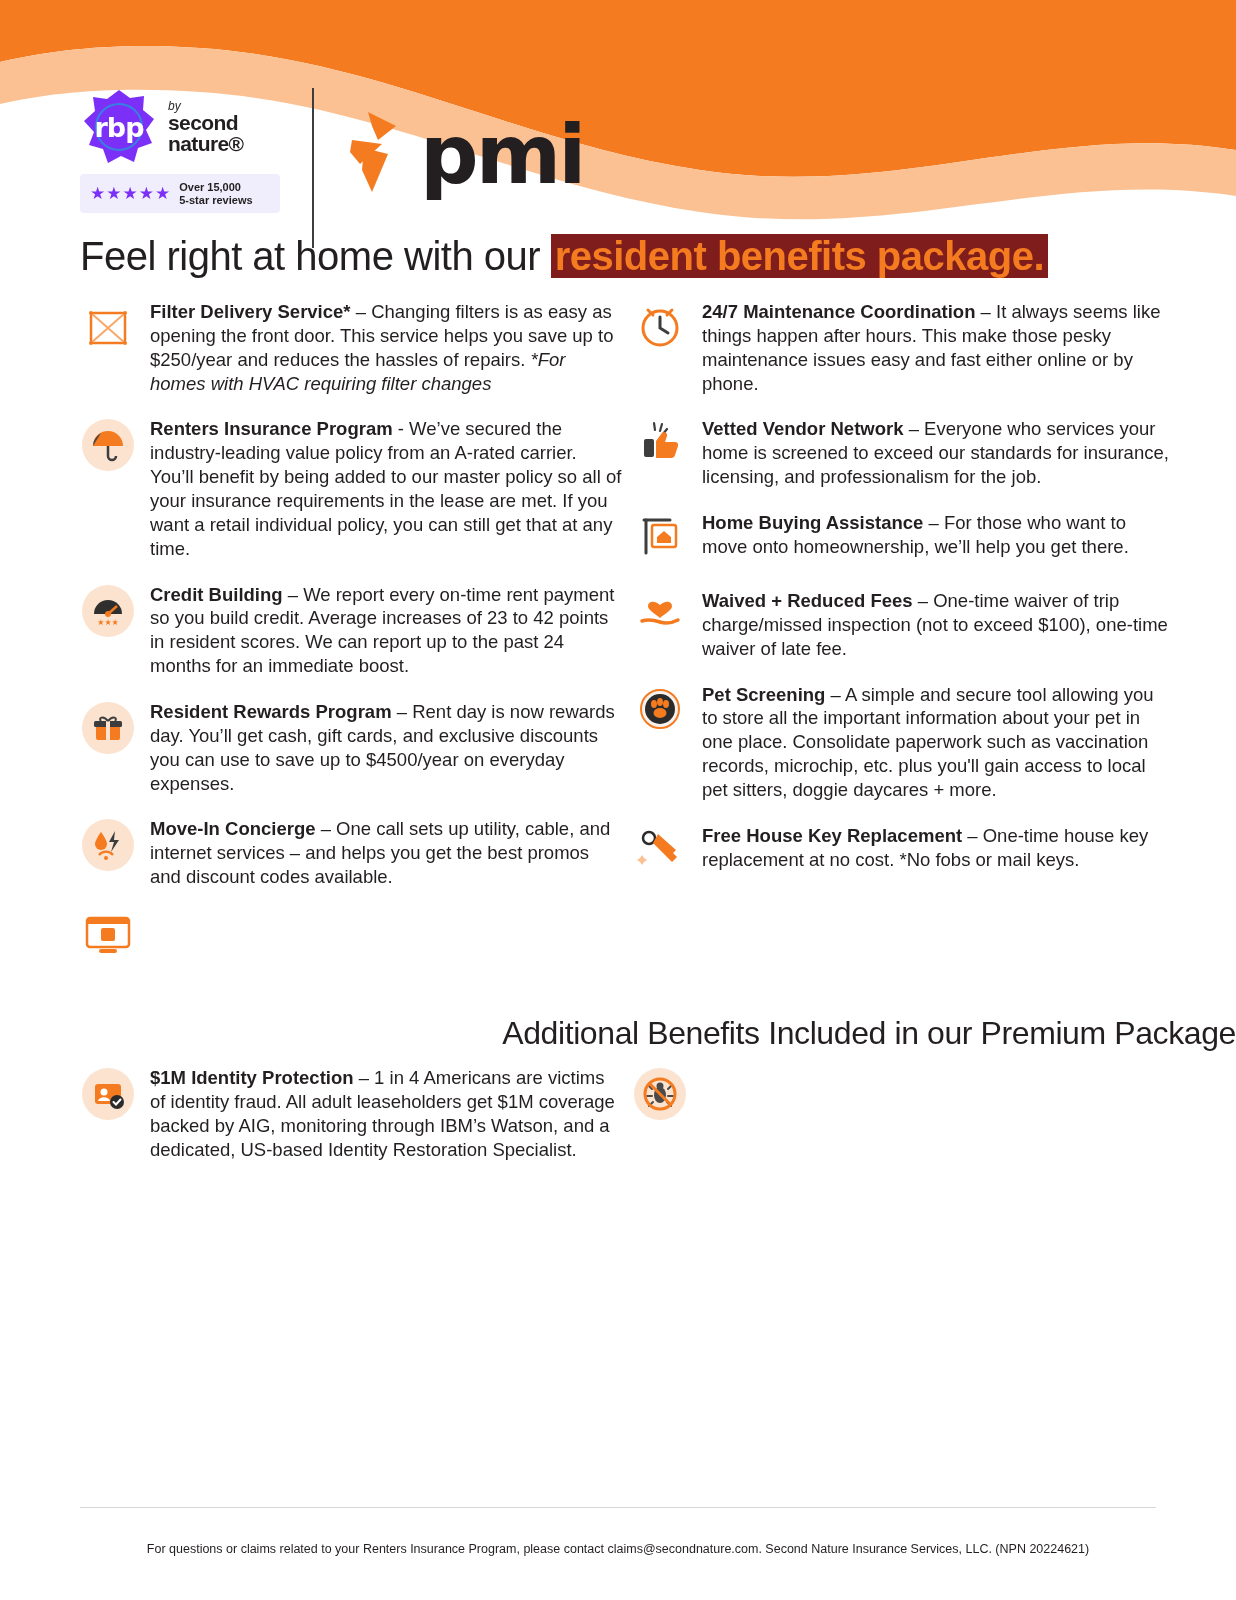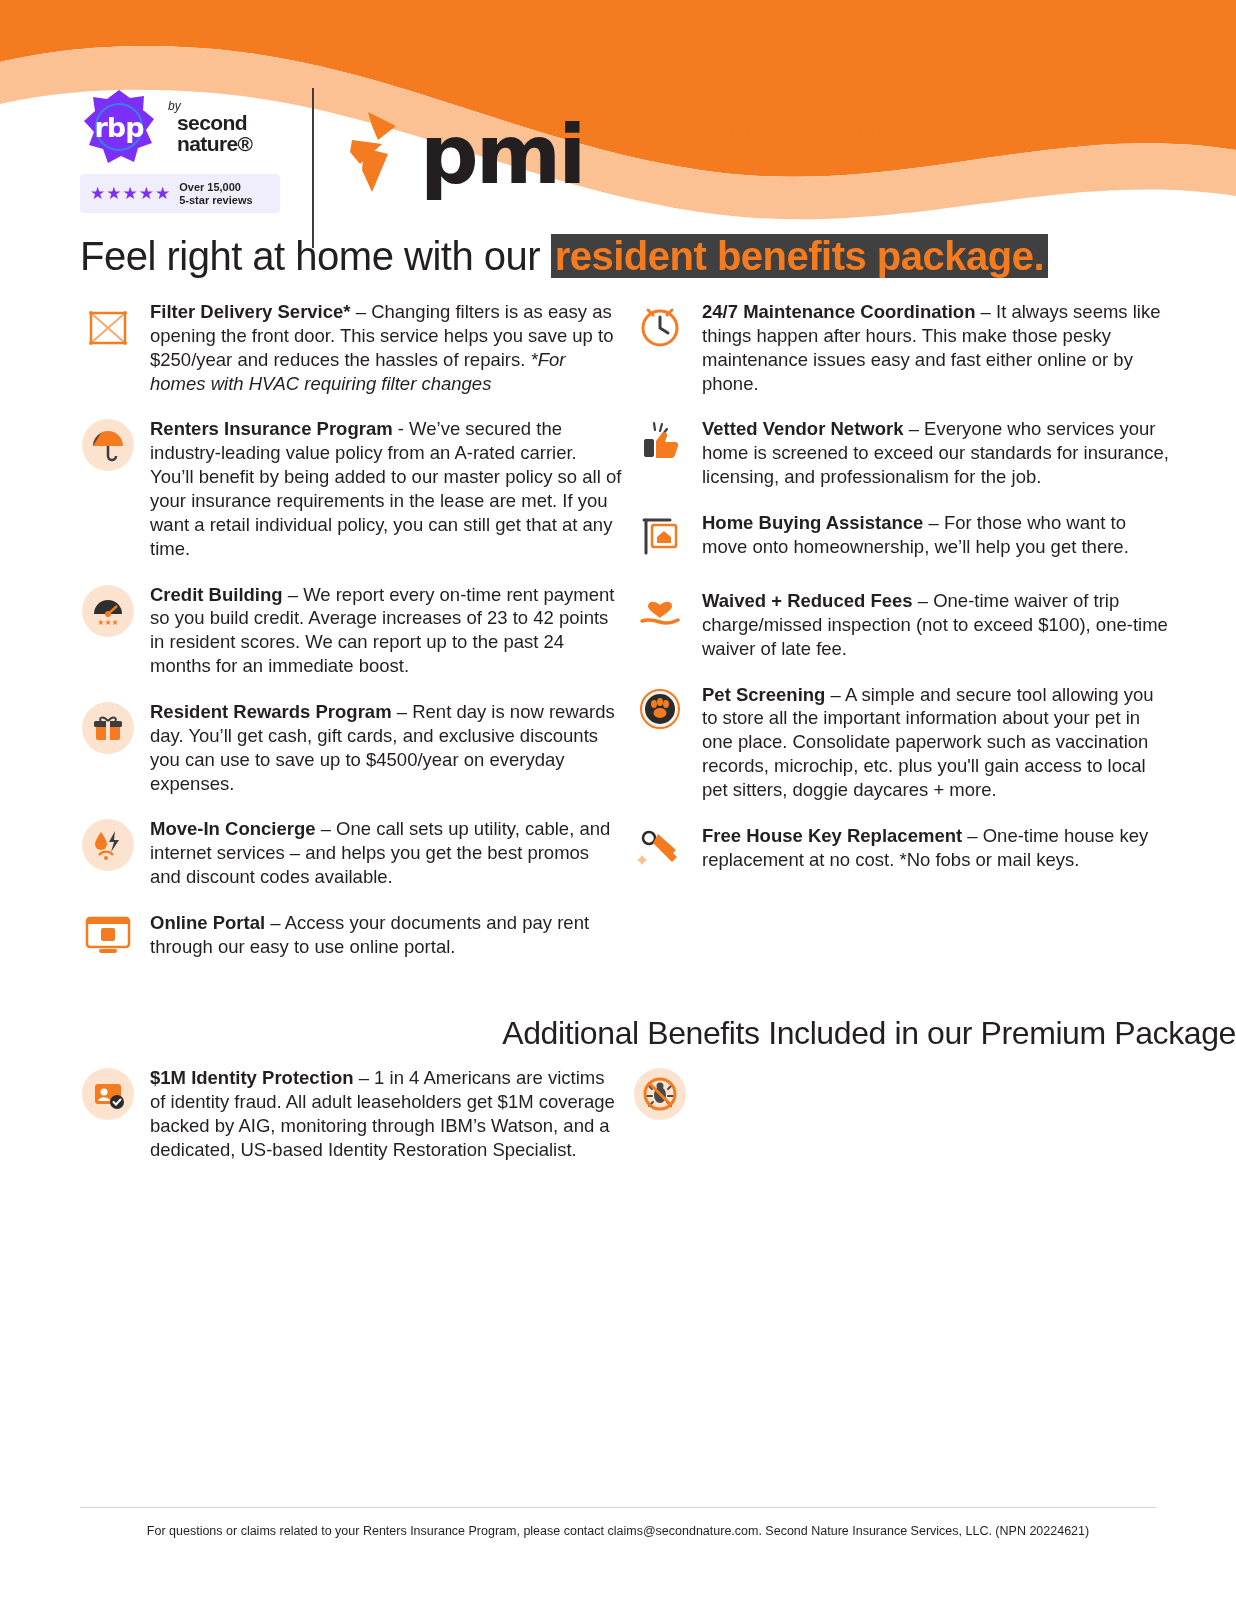--- a/index.html
+++ b/index.html
@@ -73,21 +73,20 @@
     font-size: 12px;
     color: #2b2b2b;
     font-style: italic;
   }
   .by-second .sn {
     font-size: 21px;
     font-weight: bold;
     color: #231f20;
     letter-spacing: -0.6px;
     line-height: 1.02;
-    margin-left: 9px;
   }
   .stars-box {
     margin-top: 8px;
     background: #f0eefc;
     border-radius: 4px;
     padding: 7px 10px;
     display: flex;
     align-items: center;
     gap: 8px;
     width: 200px;
@@ -143,21 +142,21 @@
     margin: 34px 0 0 80px;
     font-size: 40px;
     line-height: 1.1;
     font-weight: normal;
     color: #231f20;
     letter-spacing: -0.5px;
   }
   .headline .hl {
     color: #f47b20;
     font-weight: bold;
-    background: #404040;
+    background: #7f1d1d;
     padding: 0 4px;
   }
 
   
   .columns {
     position: relative;
     z-index: 2;
     display: flex;
     margin: 22px 0 0 0;
     padding: 0 62px 0 80px;
@@ -208,21 +207,21 @@
     position: absolute;
     left: 80px;
     right: 80px;
     bottom: 92px;
     height: 1px;
     background: #d6d6d6;
   }
   .footer {
     position: absolute;
     left: 0; right: 0;
-    bottom: 62px;
+    bottom: 44px;
     text-align: center;
     font-size: 12.5px;
     color: #231f20;
   }
 
   
   .circ {
     width: 52px; height: 52px;
     border-radius: 50%;
     background: #fbe3d0;
@@ -375,23 +374,20 @@
 
     <div class="item">
       <div class="item-icon">
         <svg width="50" height="46" viewBox="0 0 50 46" xmlns="http://www.w3.org/2000/svg" aria-hidden="true">
           <rect x="4" y="5" width="42" height="29" rx="3" fill="#fff" stroke="#f47b20" stroke-width="2.5"></rect>
           <rect x="4" y="5" width="42" height="6" fill="#f47b20"></rect>
           <rect x="18" y="15" width="14" height="13" rx="2" fill="#f47b20"></rect>
           <rect x="16" y="36" width="18" height="4" rx="2" fill="#f47b20"></rect>
         </svg>
       </div>
-      <div class="item-body">
-        <b>Online Portal</b><span> – </span><span>Access your documents and pay rent through our easy to use online portal.</span>
-      </div>
     </div>
 
   </div>
 
   <div class="col right">
 
     <div class="item">
       <div class="item-icon">
         <svg width="48" height="48" viewBox="0 0 48 48" xmlns="http://www.w3.org/2000/svg" aria-hidden="true">
           <circle cx="24" cy="26" r="17" fill="#fff" stroke="#f47b20" stroke-width="3"></circle>

